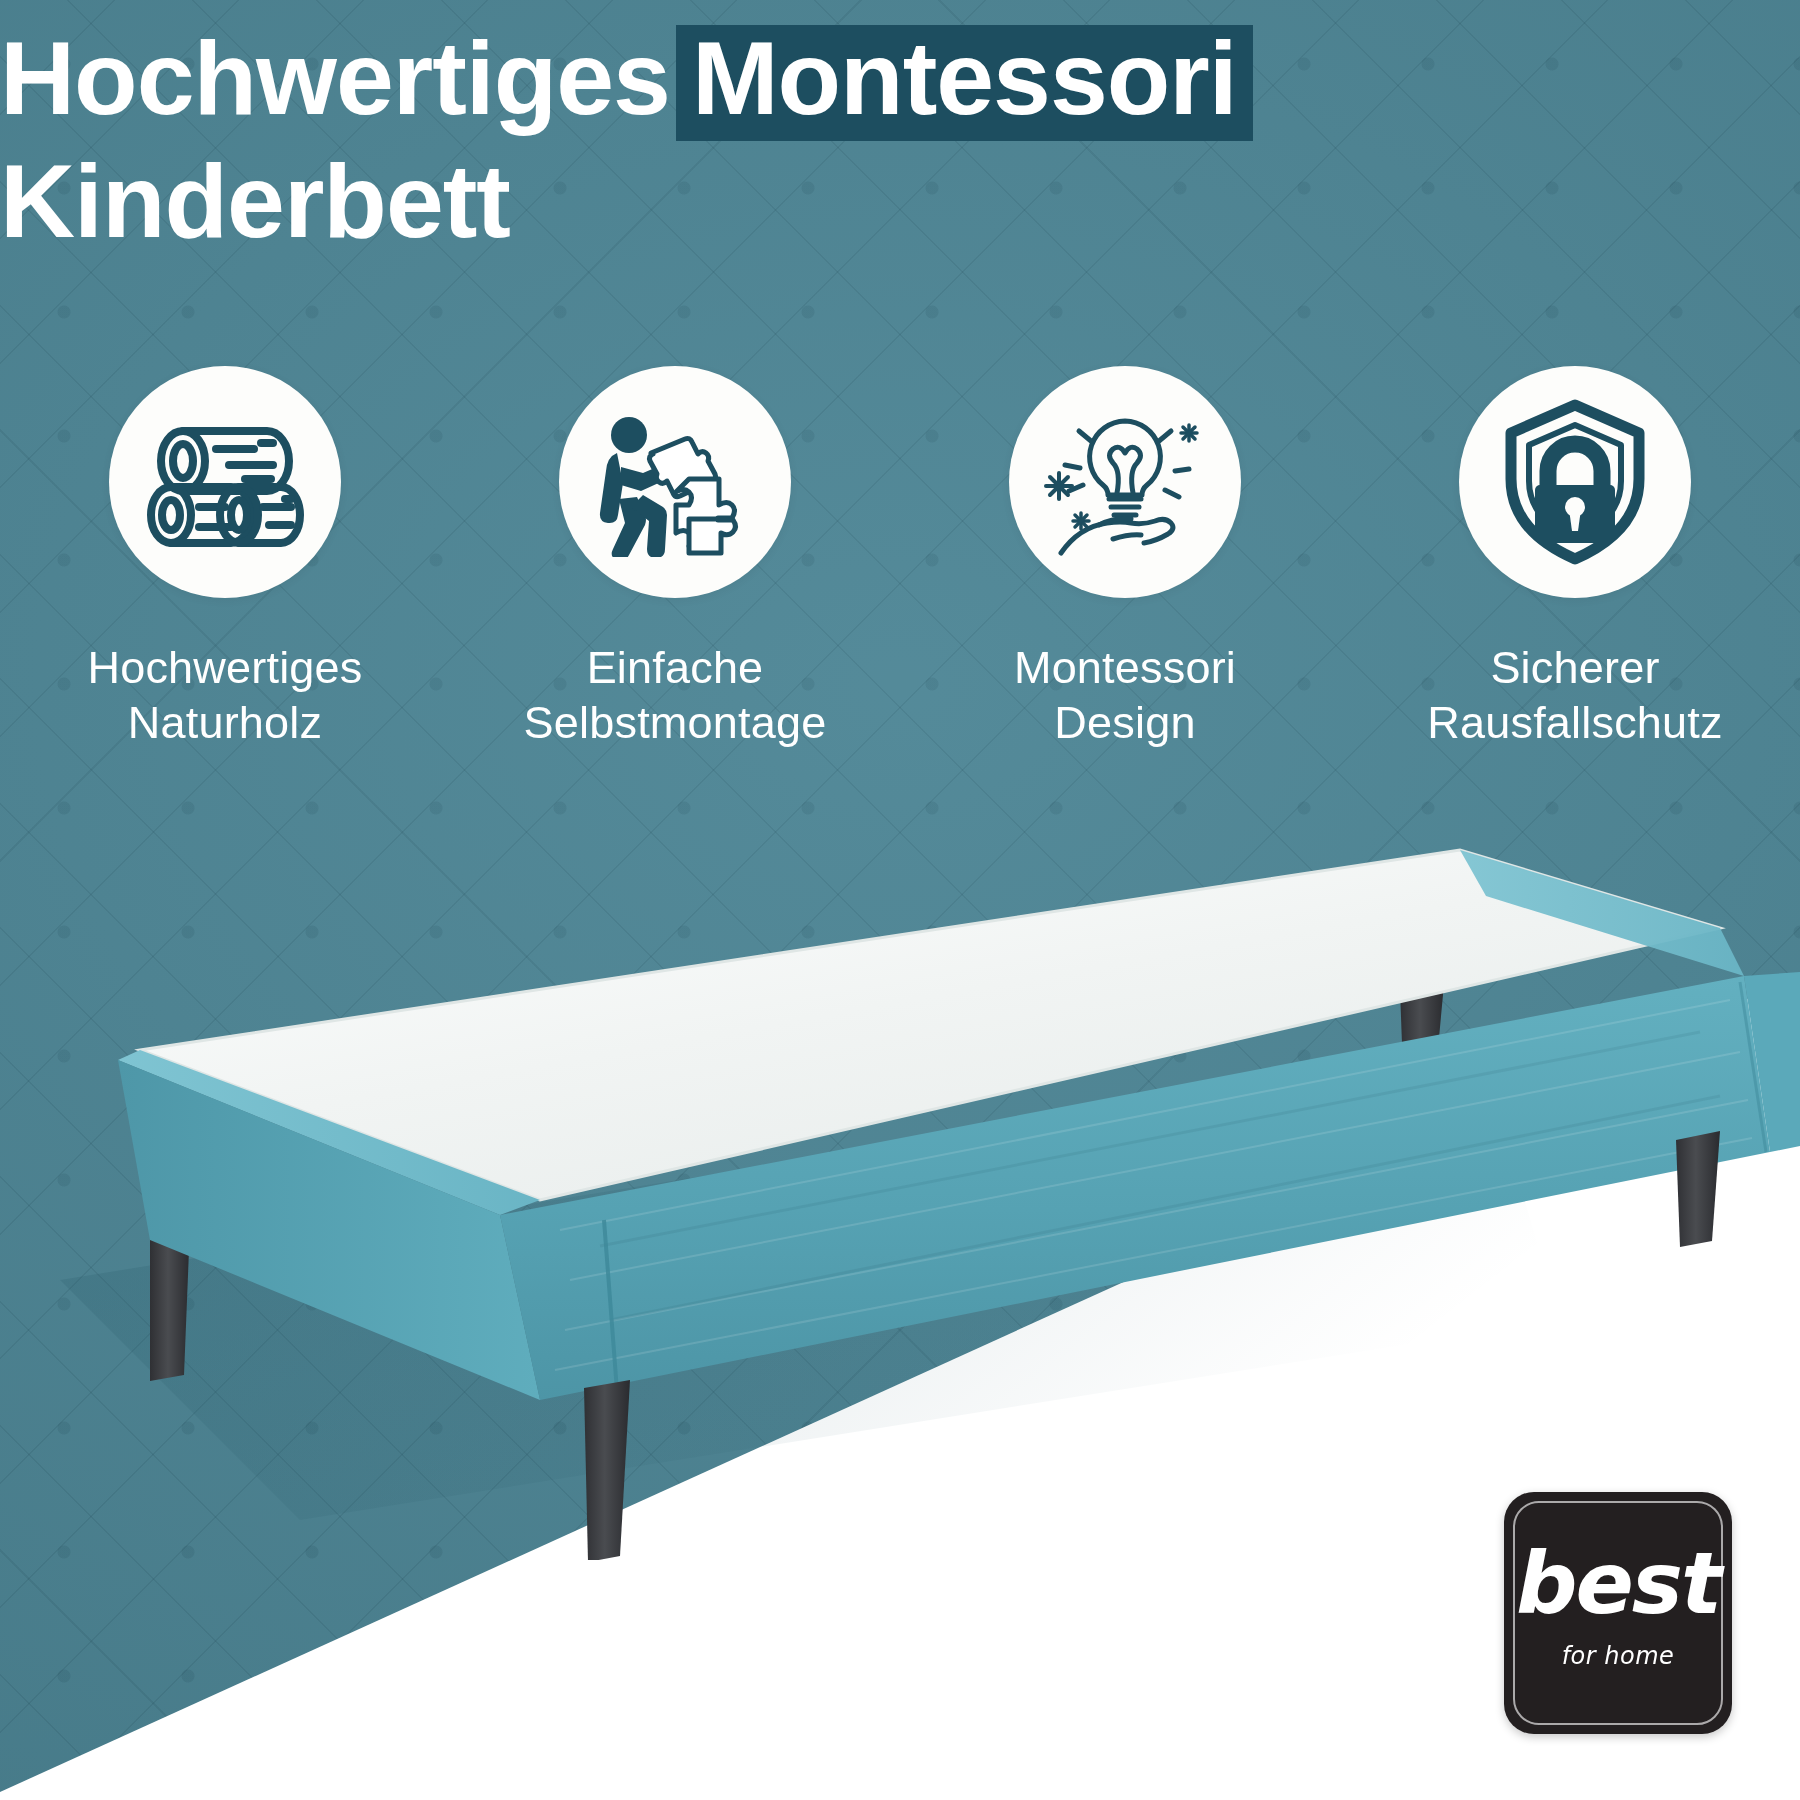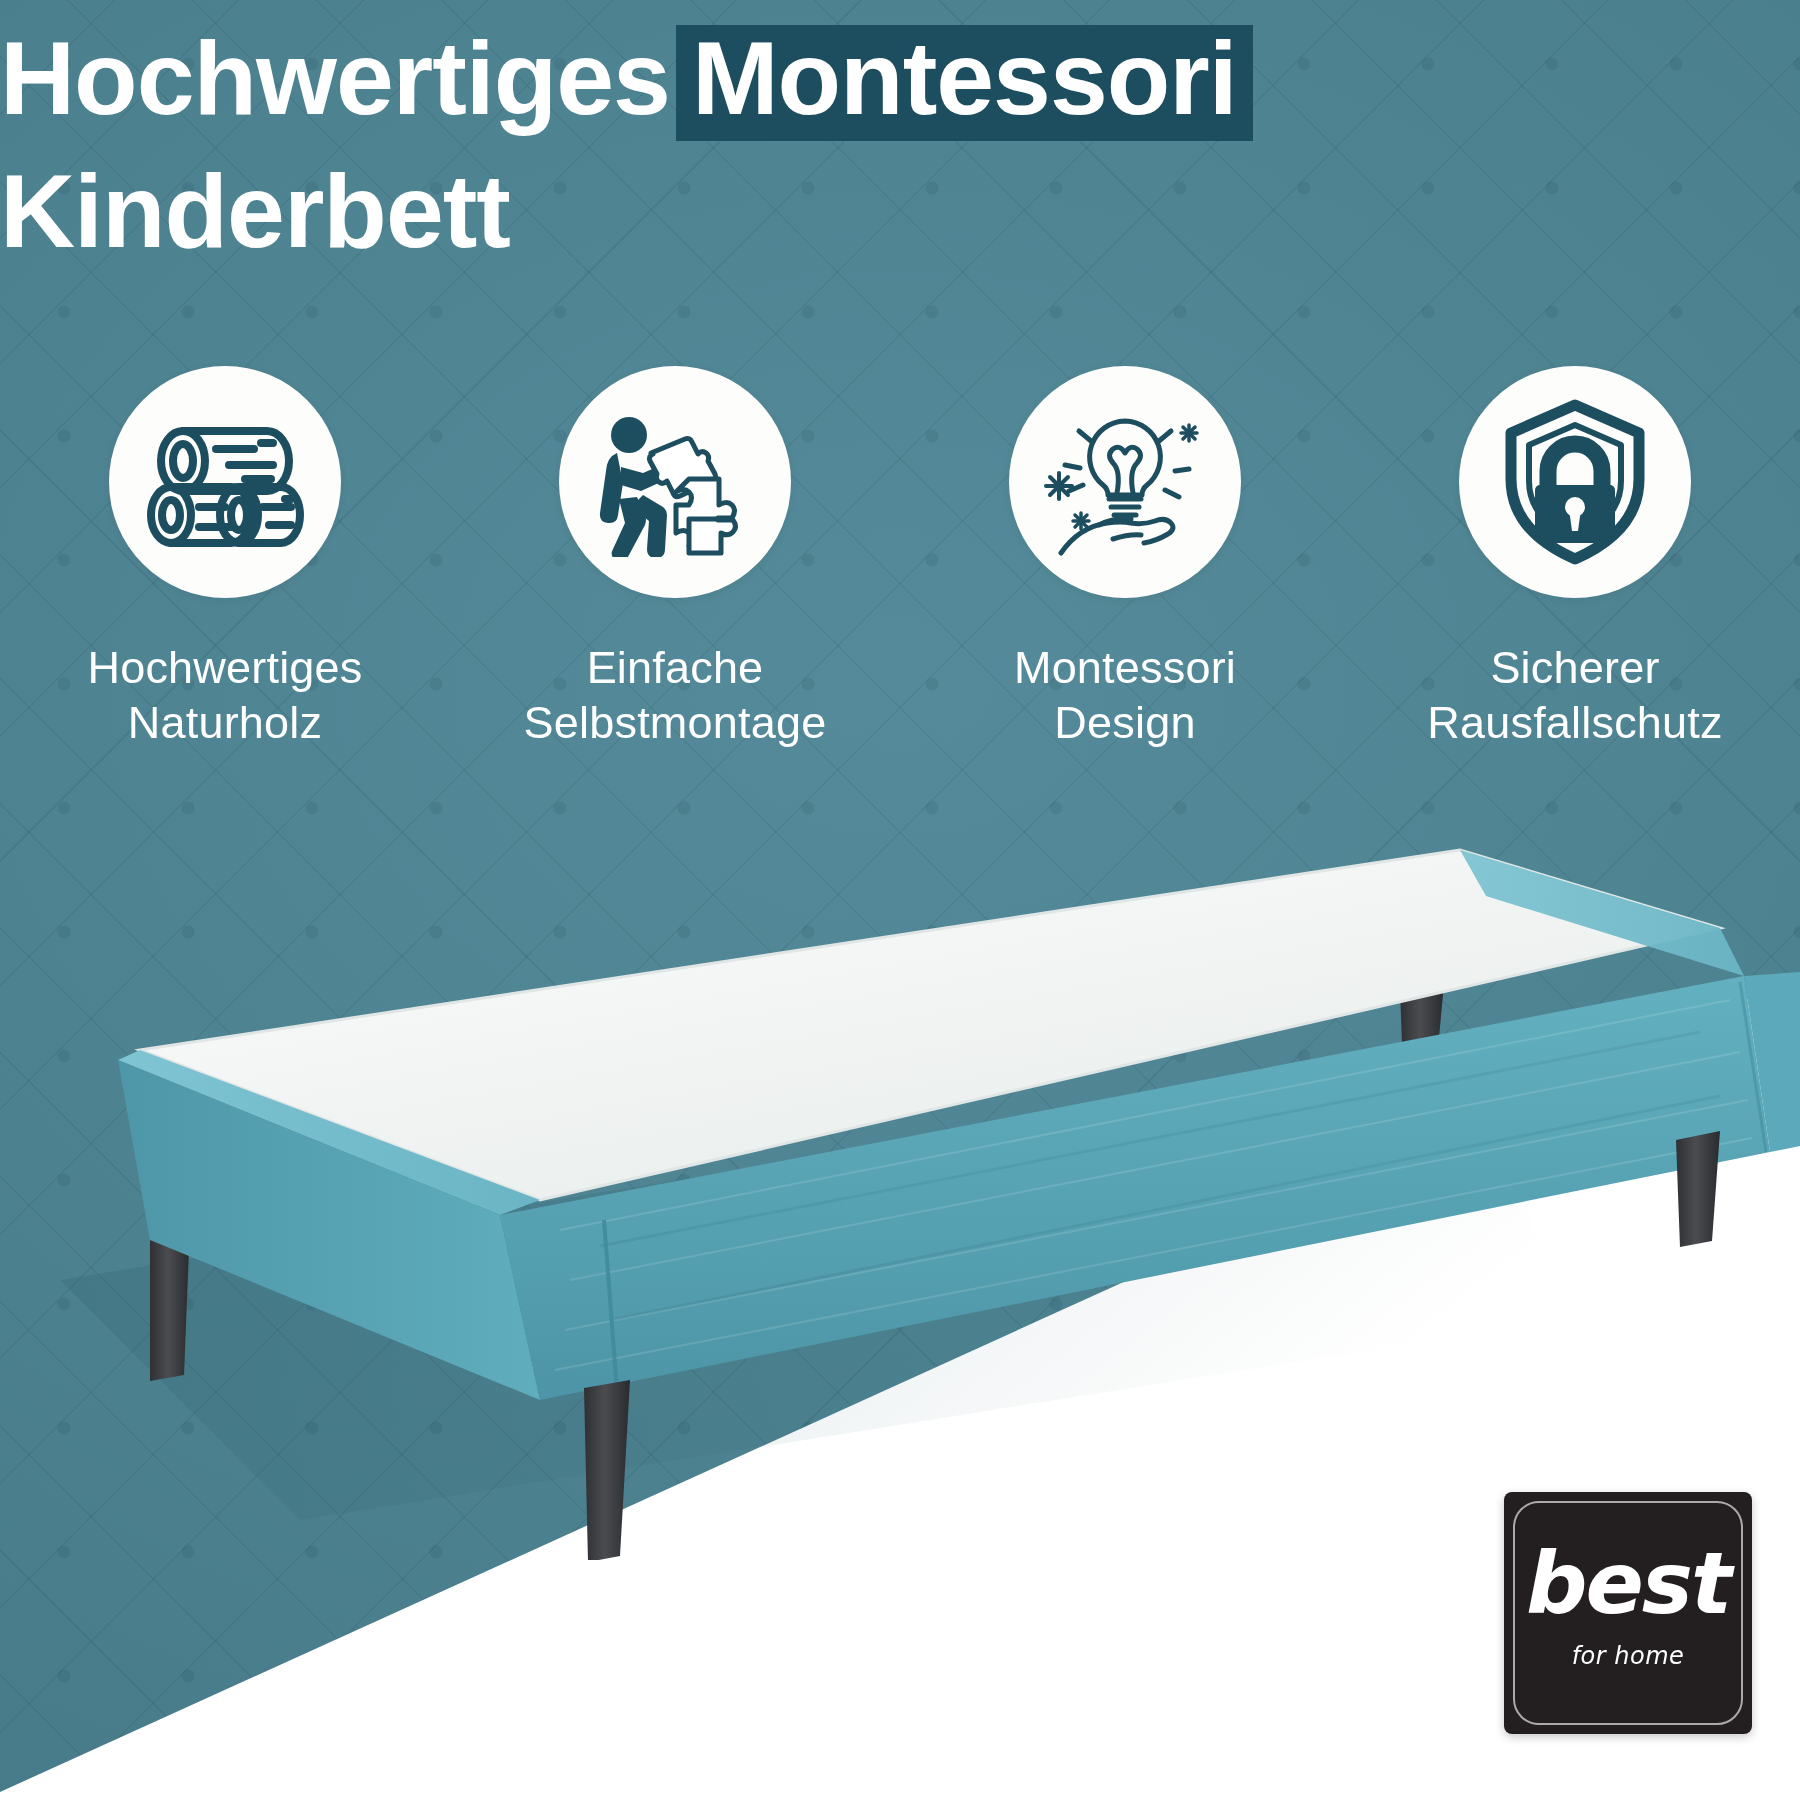--- a/index.html
+++ b/index.html
@@ -38,21 +38,21 @@
     background:linear-gradient(200deg, rgba(130,150,158,.30) 0px, rgba(255,255,255,0) 240px);
   }
 
   
   .headline{position:absolute;left:0;top:24px;width:1800px;}
   .hl-line{
     font-weight:700;color:#ffffff;letter-spacing:-1px;
     line-height:1.04;white-space:nowrap;
   }
   .hl1{font-size:104px;}
-  .hl2{font-size:104px;margin-top:16px;}
+  .hl2{font-size:104px;margin-top:6px;}
   .hl-mark{
     background:#1d4e60;color:#ffffff;
     padding:6px 16px 14px 16px;margin-left:6px;
     display:inline-block;line-height:.92;
   }
 
   
   .features{position:absolute;left:0;top:366px;width:1800px;display:flex;}
   .feature{flex:1;display:flex;flex-direction:column;align-items:center;}
   .fc-circle{
@@ -65,22 +65,22 @@
     margin-top:42px;color:#ffffff;font-size:45px;font-weight:400;
     line-height:1.23;text-align:center;white-space:pre-line;letter-spacing:.2px;
   }
 
   
   .bed{position:absolute;left:0;top:760px;width:1800px;height:800px;}
   .bed svg{display:block;}
 
   
   .logo{
-    position:absolute;left:1504px;top:1492px;width:248px;height:242px;
-    background:#231f20;border-radius:8px;
+    position:absolute;left:1504px;top:1492px;width:228px;height:242px;
+    background:#231f20;border-radius:30px;
     box-shadow:0 3px 10px rgba(0,0,0,.22);
   }
   .logo-inner-border{
     position:absolute;left:9px;top:9px;right:9px;bottom:9px;
     border:2px solid rgba(255,255,255,.62);border-radius:26px;
   }
   .logo-best{
     position:absolute;left:0;right:0;top:48px;text-align:center;
     color:#ffffff;font-size:86px;font-weight:700;
     font-style:italic;letter-spacing:-2px;line-height:1;

